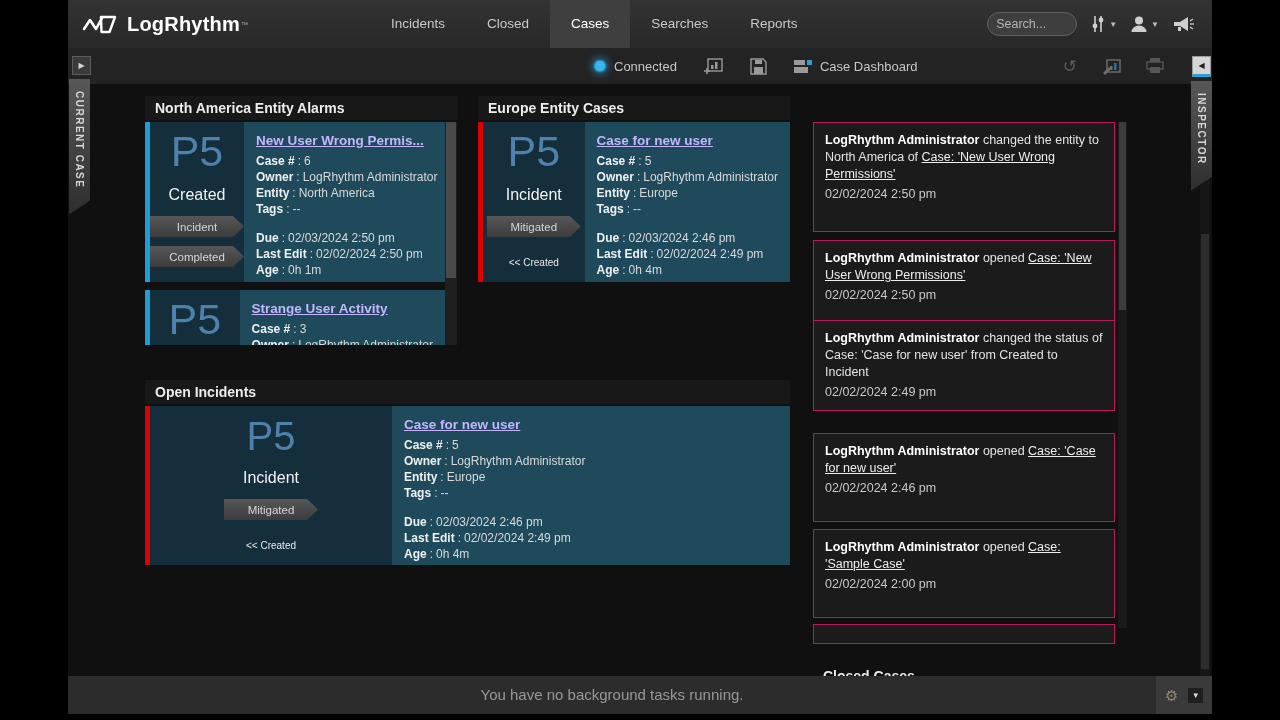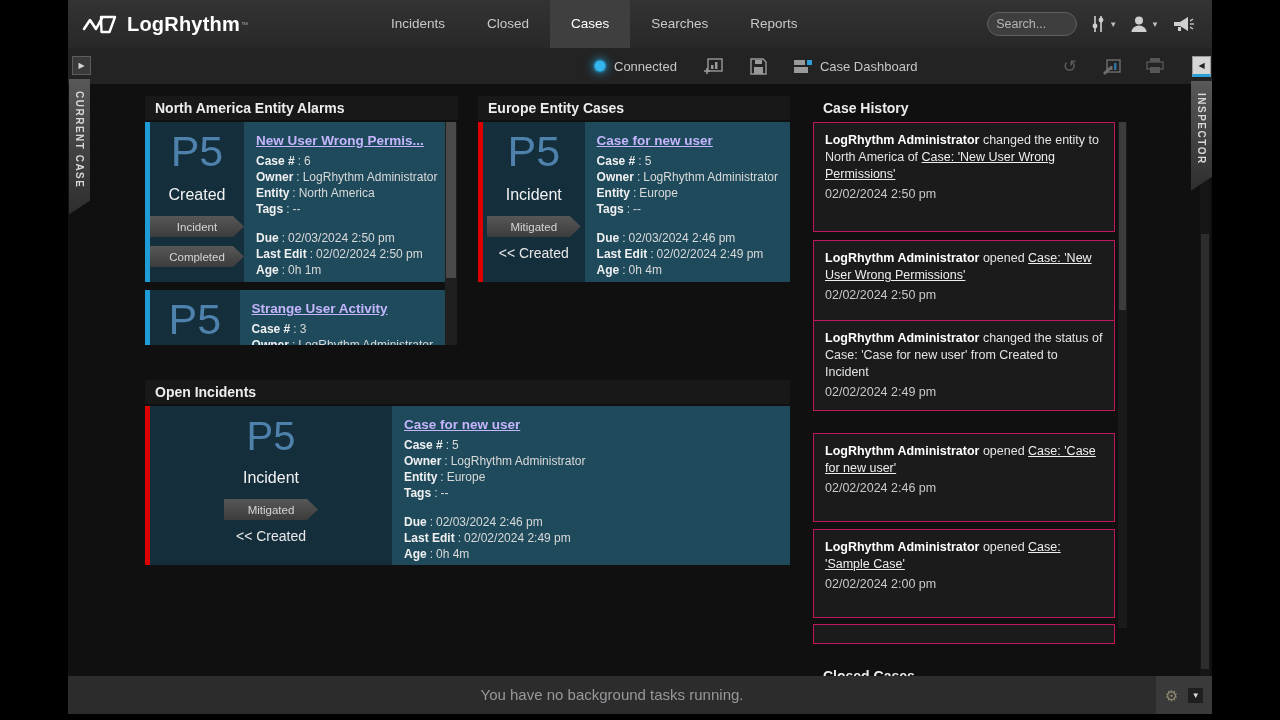--- a/index.html
+++ b/index.html
@@ -48,21 +48,21 @@
   
   .wtitle{position:absolute;height:24px;line-height:24px;background:#181818;color:#ededed;font-size:14px;font-weight:bold;padding-left:10px;box-sizing:border-box;}
   .card{position:absolute;display:flex;overflow:hidden;}
   .accent{width:5px;flex:0 0 5px;}
   .cp-left{background:#152e3c;display:flex;flex-direction:column;align-items:center;box-sizing:border-box;}
   .cp-right{background:#1e4a5b;flex:1;padding:9px 12px;box-sizing:border-box;color:#d9d9d9;}
   .prio{color:#4e81ab;font-size:43px;line-height:1;margin-top:8px;}
   .cstatus{color:#f2f2f2;font-size:16px;margin-top:13px;}
   .abtn{margin-top:12px;width:94px;height:21px;line-height:21px;text-align:center;color:#d6d6d6;font-size:11.5px;background:linear-gradient(180deg,#575757,#3c3c3c);clip-path:polygon(0 0,calc(100% - 11px) 0,100% 50%,calc(100% - 11px) 100%,0 100%);cursor:pointer;border:none;}
   .abtn + .abtn{margin-top:9px;}
-  .backlink{margin-top:8px;color:#e8e8e8;font-size:14px;cursor:pointer;}
+  .backlink{margin-top:20px;color:#e8e8e8;font-size:10px;cursor:pointer;}
   .ctitle{display:inline-block;color:#c4b5fd;font-size:13.5px;font-weight:bold;text-decoration:underline;margin-bottom:5px;cursor:pointer;}
   .fld{font-size:12px;line-height:16px;white-space:nowrap;}
   .fld b{color:#f0f0f0;}
   .sep{margin:0 3px;}
   .dates{margin-top:13px;}
   .vsb{position:absolute;background:#1f1f1f;}
   .vsb .thumb{position:absolute;left:1px;right:1px;background:#4a4a4a;cursor:pointer;}
 
   
   .hist{position:absolute;left:745px;width:302px;background:#1b1b1b;border:1px solid #be185d;box-sizing:border-box;padding:9px 11px;font-size:12.5px;line-height:1.36;color:#e3e3e3;}
@@ -279,21 +279,20 @@
         <div class="fld"><b>Entity</b><span class="sep">:</span><span>Europe</span></div>
         <div class="fld"><b>Tags</b><span class="sep">:</span><span>--</span></div>
         <div class="dates">
           <div class="fld"><b>Due</b><span class="sep">:</span><span>02/03/2024 2:46 pm</span></div>
           <div class="fld"><b>Last Edit</b><span class="sep">:</span><span>02/02/2024 2:49 pm</span></div>
           <div class="fld"><b>Age</b><span class="sep">:</span><span>0h 4m</span></div>
         </div>
       </div>
     </div>
 
-    <div class="wtitle" style="left:745px;top:96px;width:310px;background:transparent;">Case History</div>
 
     <div class="hist" style="top:122px;height:110px;">
       <span class="actor">LogRhythm Administrator</span>
       <span>changed the entity to North America of</span>
       <a class="hlink">Case: 'New User Wrong Permissions'</a>
       <span class="ts">02/02/2024 2:50 pm</span>
     </div>
     <div class="hist" style="top:240px;height:89px;">
       <span class="actor">LogRhythm Administrator</span>
       <span>opened</span>

